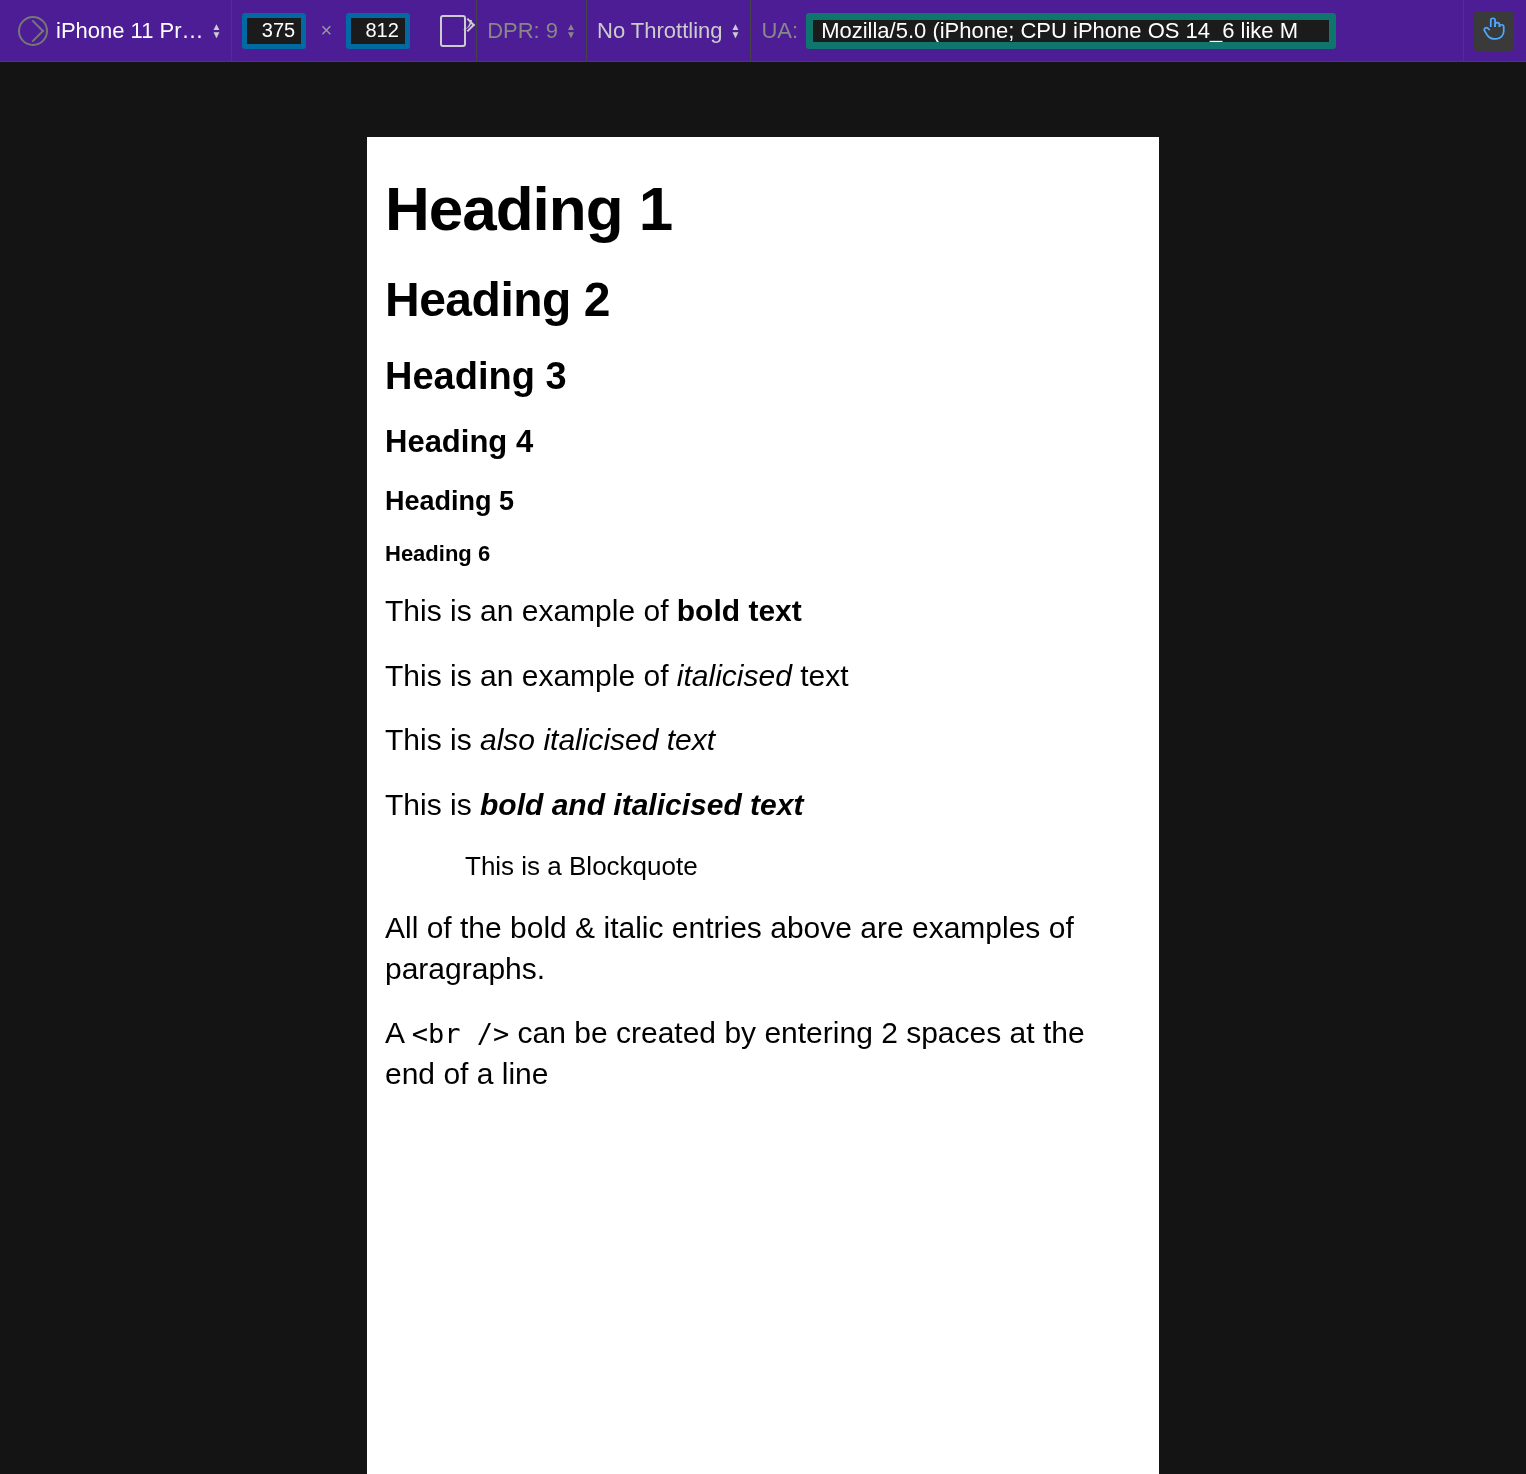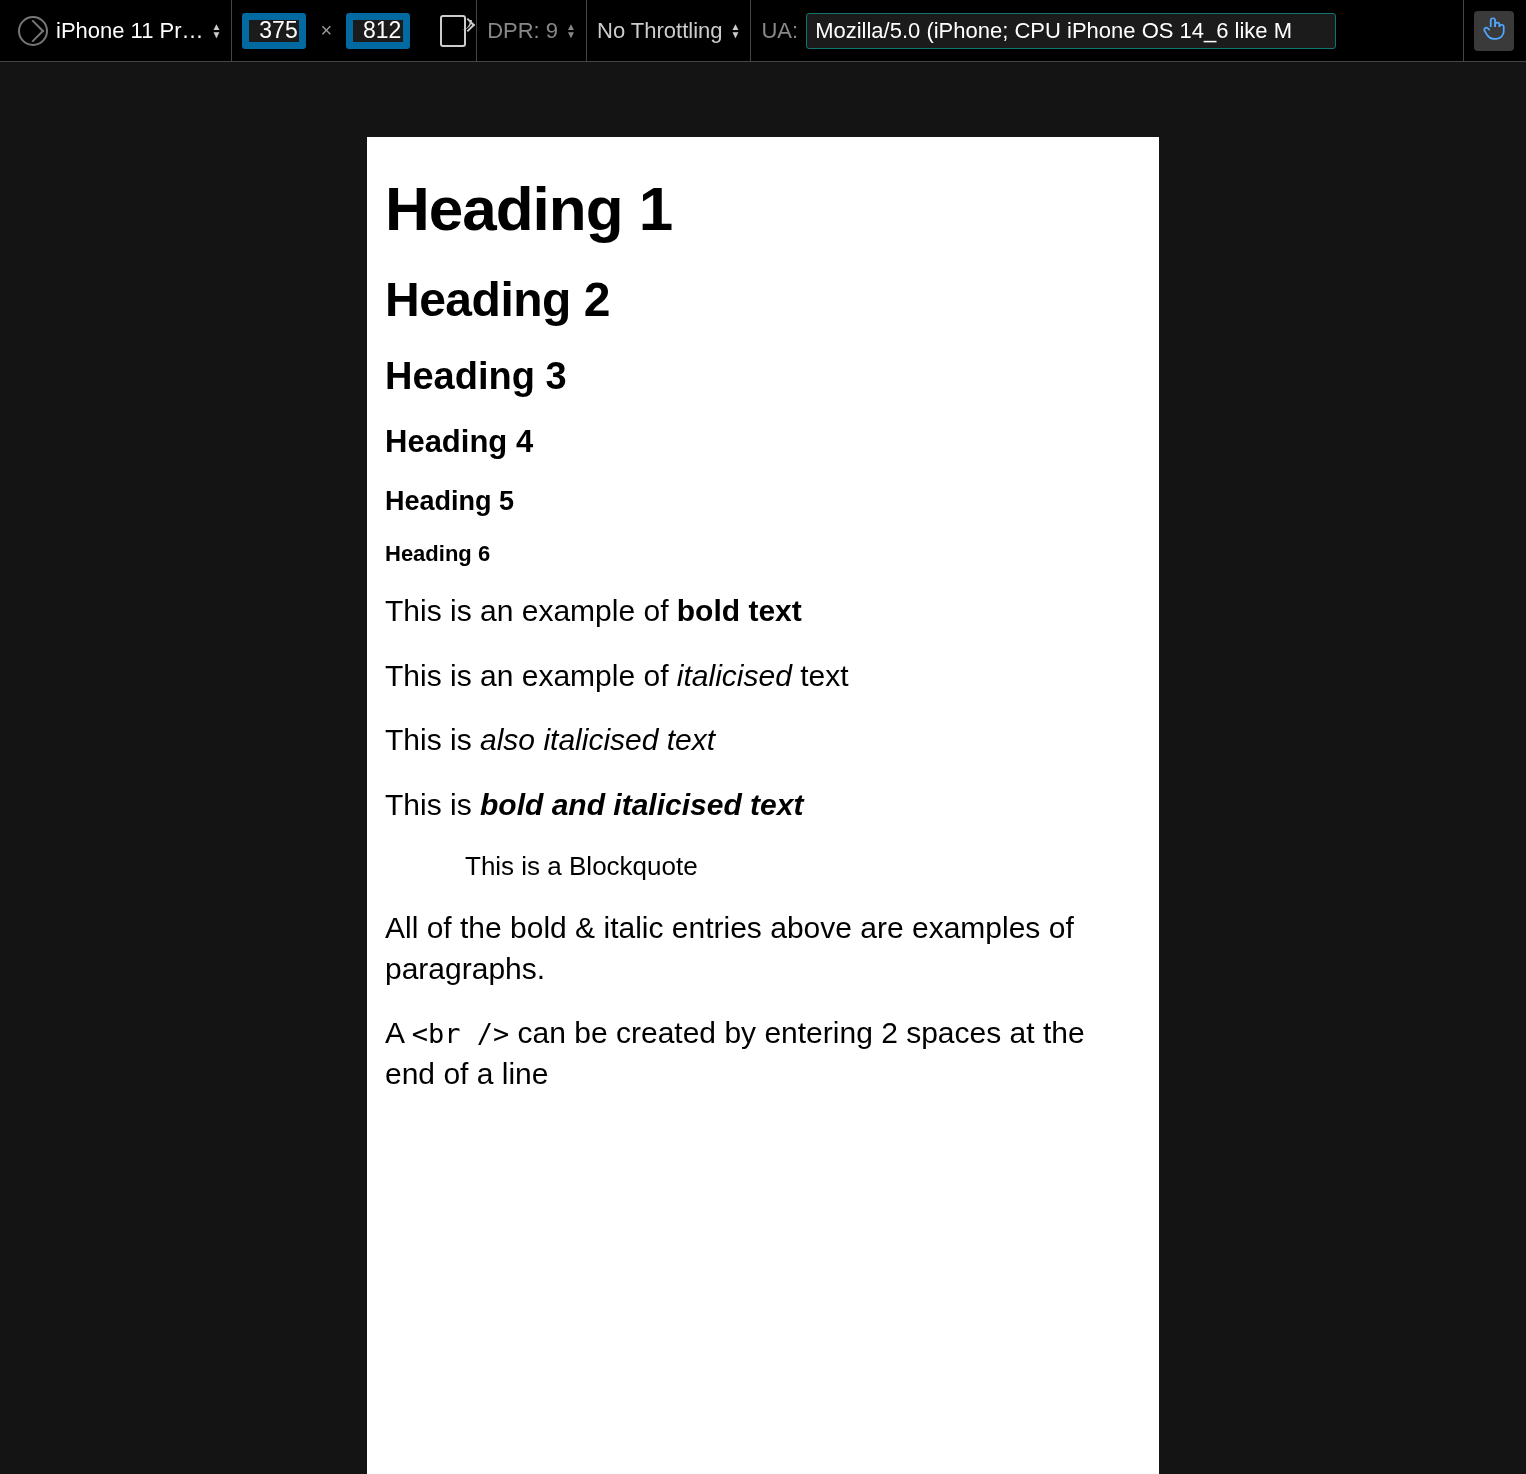--- a/index.html
+++ b/index.html
@@ -11,21 +11,21 @@
       font-family: -apple-system, BlinkMacSystemFont, "Segoe UI", Helvetica, Arial, sans-serif;
       background: #1e1e1e;
       width: 1526px;
       height: 1474px;
       overflow: hidden;
     }
     .devtools-bar {
       display: flex;
       align-items: center;
       height: 62px;
-      background: #000000;
+      background: #4c1d95;
       border-bottom: 1px solid #444;
       color: #ccc;
       font-size: 22px;
       padding: 0 8px;
       gap: 0;
     }
     .devtools-segment {
       display: flex;
       align-items: center;
       height: 100%;
@@ -75,26 +75,26 @@
       display: inline-flex;
       flex-direction: column;
       gap: 1px;
       font-size: 10px;
       line-height: 8px;
       color: #ccc;
       flex-shrink: 0;
     }
     .dim-input {
       background: #1b1b1b;
-      border: 7px solid #0369a1;
+      border: 5px solid #0369a1;
       color: #fff;
       width: 64px;
       height: 36px;
       text-align: center;
-      font-size: 23px;
+      font-size: 20px;
       border-radius: 3px;
       padding-left: 8px;
     }
     .dim-times {
       color: #999;
       font-size: 20px;
       padding: 0 6px;
     }
     .rotate-icon {
       width: 26px;
@@ -124,21 +124,21 @@
       width: 8px;
       height: 10px;
       border-right: 2px solid #ccc;
       border-radius: 0 0 10px 0;
     }
     .muted {
       color: #888;
     }
     .ua-input {
       background: #1b1b1b;
-      border: 1px solid #0f766e;
+      border: 7px solid #0f766e;
       color: #fff;
       height: 36px;
       width: 530px;
       font-size: 22px;
       border-radius: 3px;
       padding: 0 8px;
       text-overflow: ellipsis;
       white-space: nowrap;
       overflow: hidden;
     }

